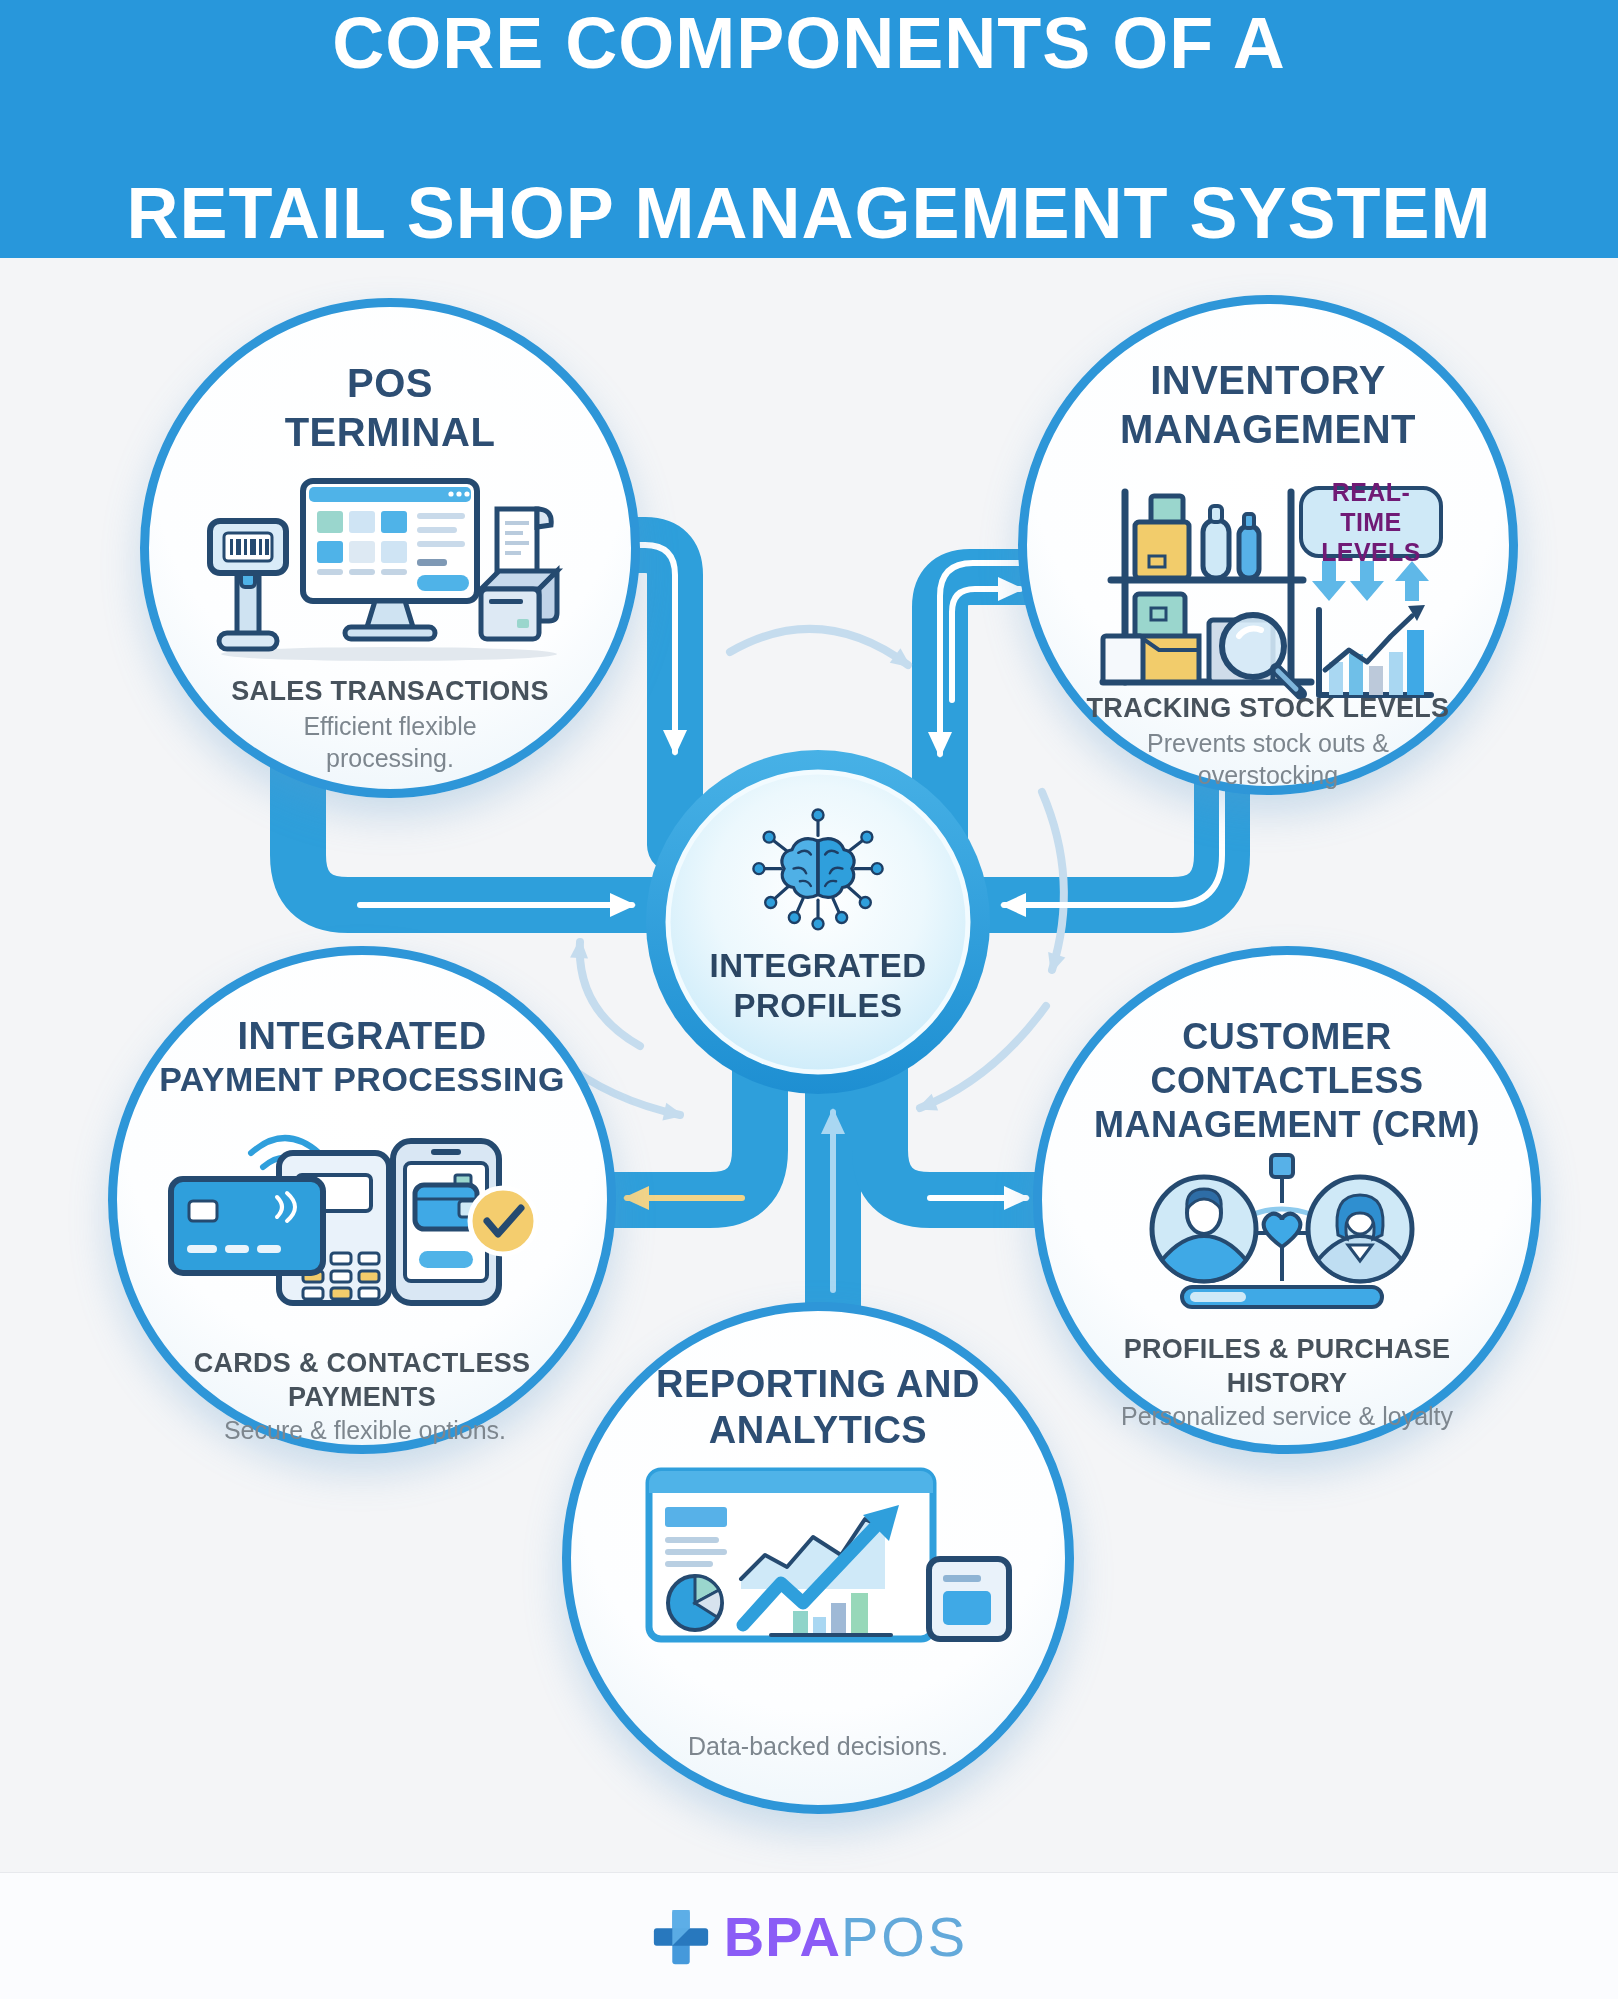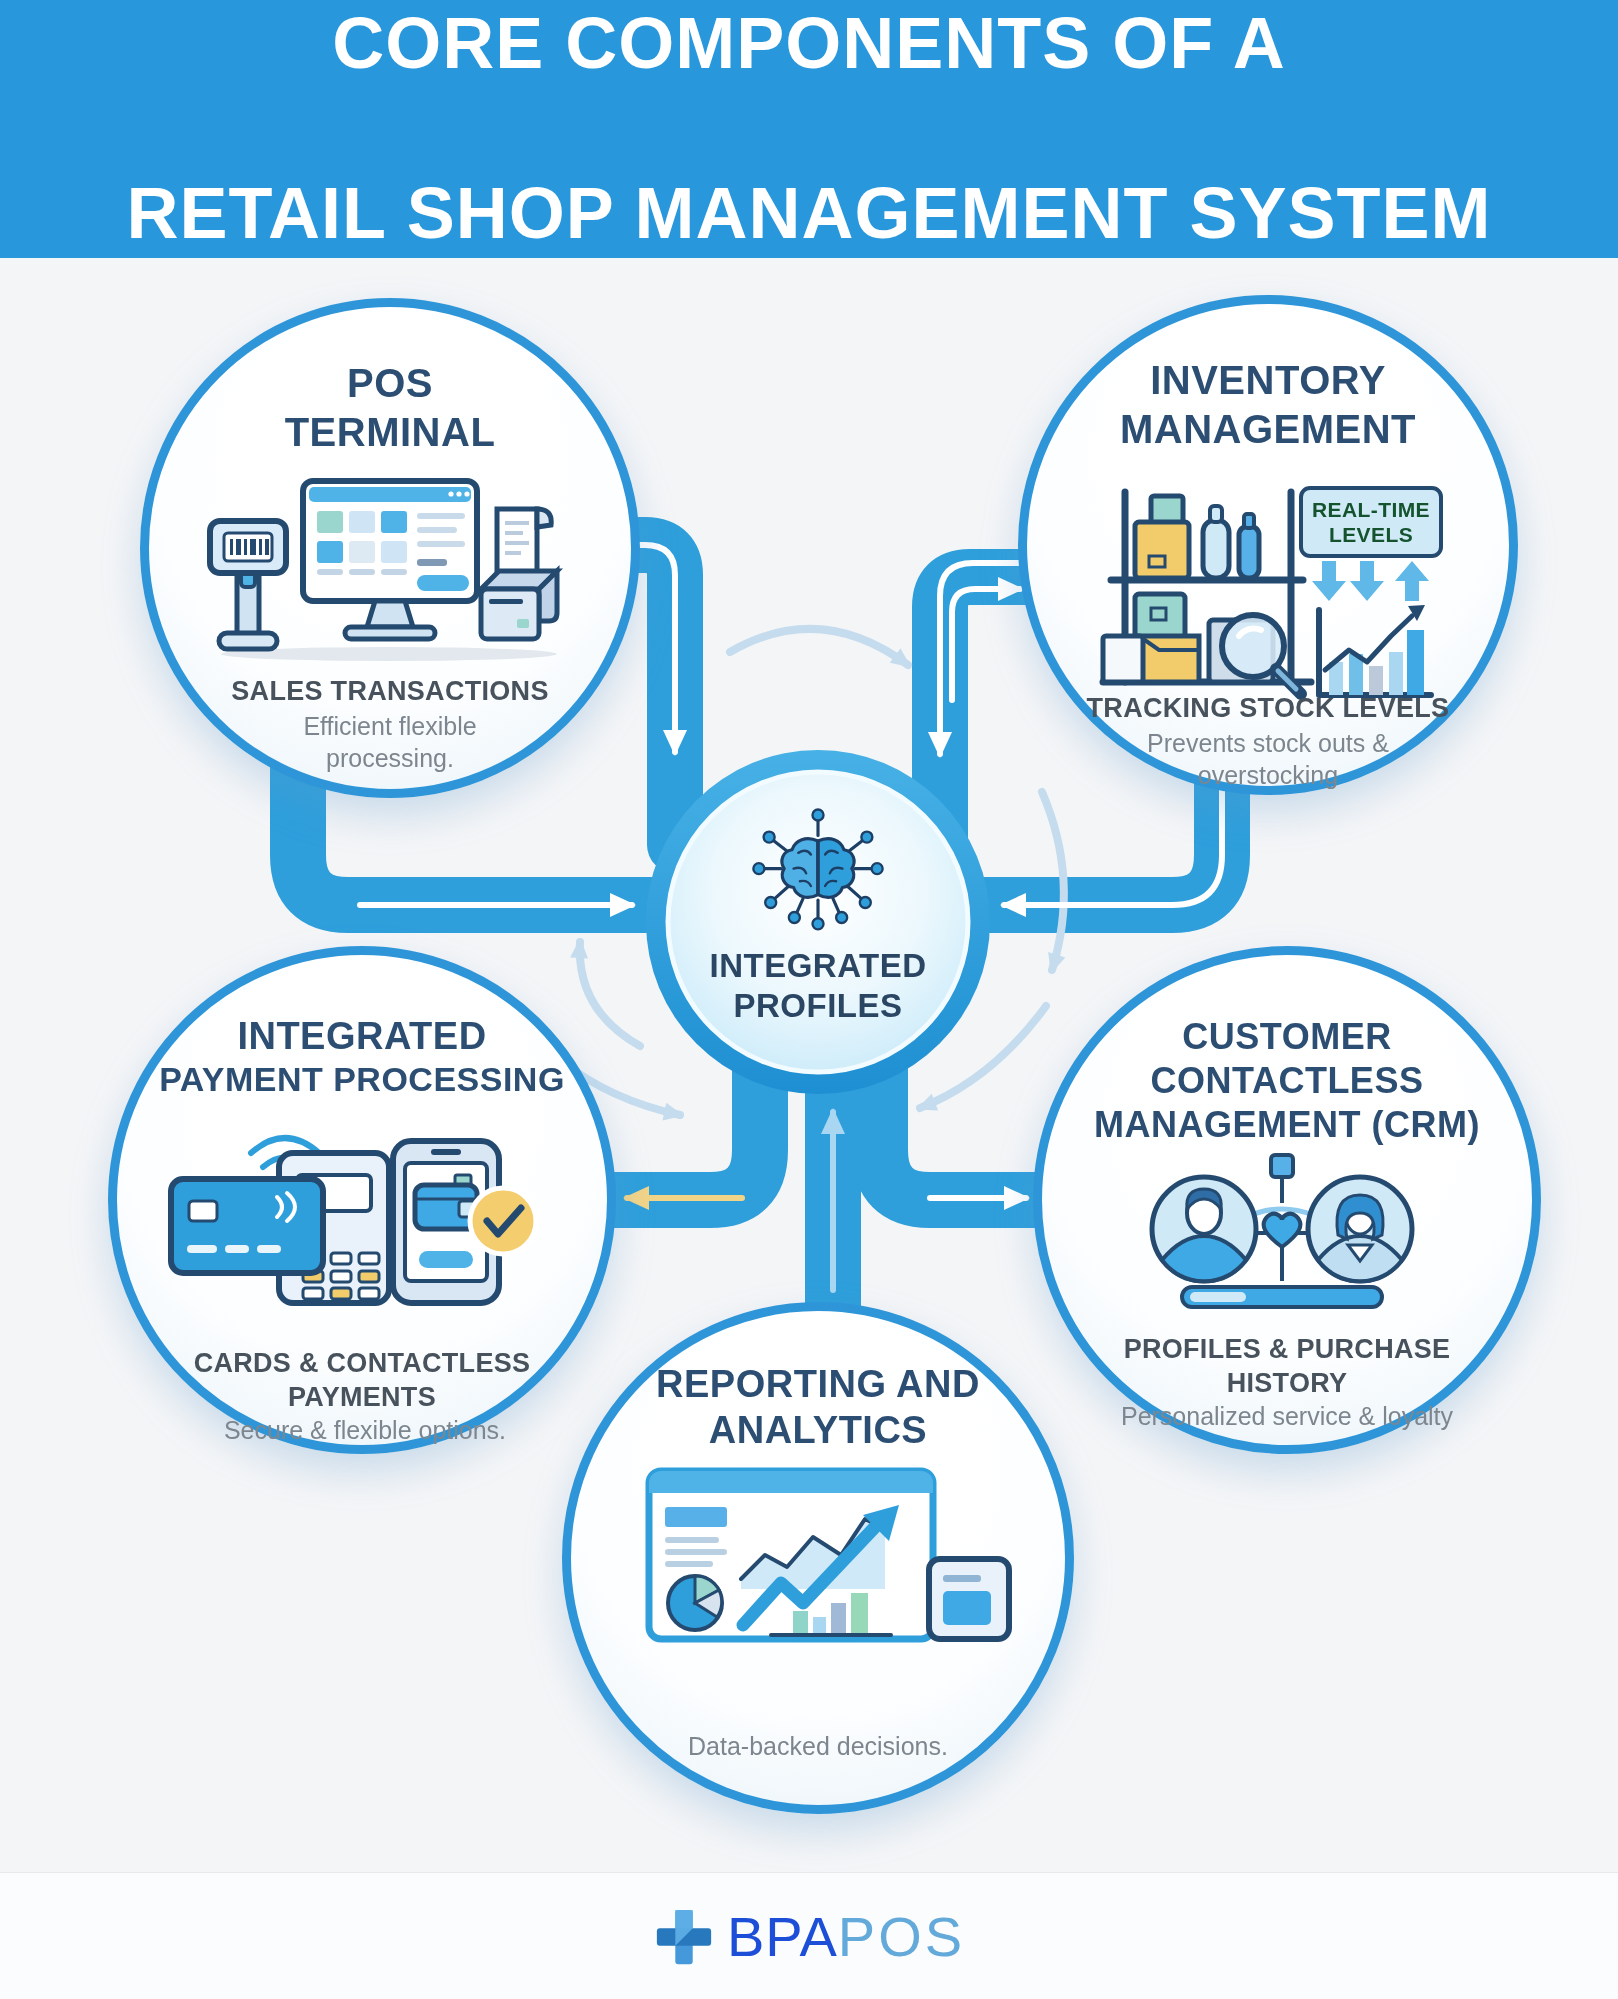--- a/index.html
+++ b/index.html
@@ -36,22 +36,22 @@
     position:absolute;left:30px;right:30px;text-align:center;
     color:#47525C;font-weight:bold;font-size:27px;line-height:1.25;letter-spacing:.3px;
   }
   .cap-t{
     position:absolute;left:45px;right:45px;text-align:center;
     color:#7D868E;font-size:25px;line-height:1.26;
   }
   .icon-wrap{position:absolute;}
   .badge{
     position:absolute;box-sizing:border-box;
-    background:#CFE9F7;border:4px solid #254A70;border-radius:11px;
-    color:#14532d;font-weight:bold;font-size:21px;line-height:1.2;text-align:center;
+    background:#CFE9F7;border:4px solid #254A70;border-radius:20px;
+    color:#701a75;font-weight:bold;font-size:25px;line-height:1.2;text-align:center;
     display:flex;flex-direction:column;justify-content:center;letter-spacing:.4px;
   }
   .badge span{display:block;}
   
   .hub{
     position:absolute;left:668px;top:772px;width:300px;height:300px;
     display:flex;flex-direction:column;align-items:center;
   }
   .hub-label{
     margin-top:8px;color:#2B4663;font-weight:bold;font-size:33px;line-height:1.22;
@@ -59,21 +59,21 @@
   }
   .hub-label span{display:block;}
   
   .footer{
     position:absolute;left:0;top:1872px;width:1618px;height:127px;
     background:#fbfcfe;border-top:1px solid #e7e9ed;
     display:flex;align-items:center;justify-content:center;
   }
   .logo-row{display:flex;align-items:center;gap:12px;}
   .logo-text{font-size:56px;letter-spacing:1px;}
-  .logo-text .lb{font-weight:normal;color:#1d4ed8;}
+  .logo-text .lb{font-weight:bold;color:#8b5cf6;}
   .logo-text .ll{font-weight:normal;color:#63A9DA;letter-spacing:3px;}
 </style>
 </head>
 <body>
 
 <div class="canvas">
 
   <div class="header">
     <div class="t">CORE COMPONENTS OF A</div>
     <div class="t">RETAIL SHOP MANAGEMENT SYSTEM</div>

